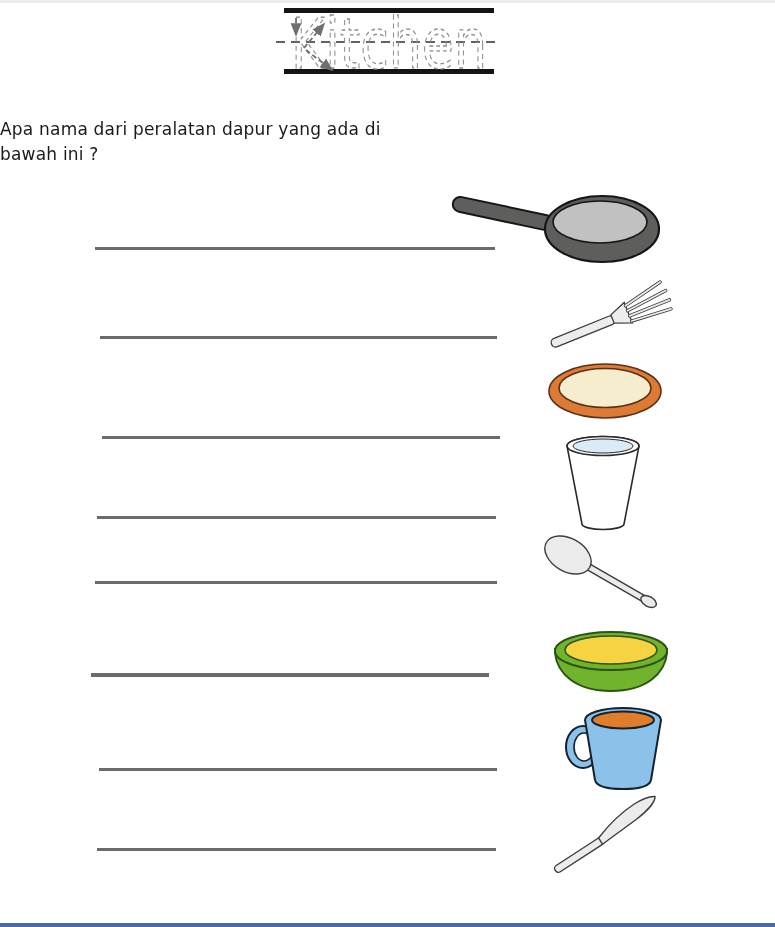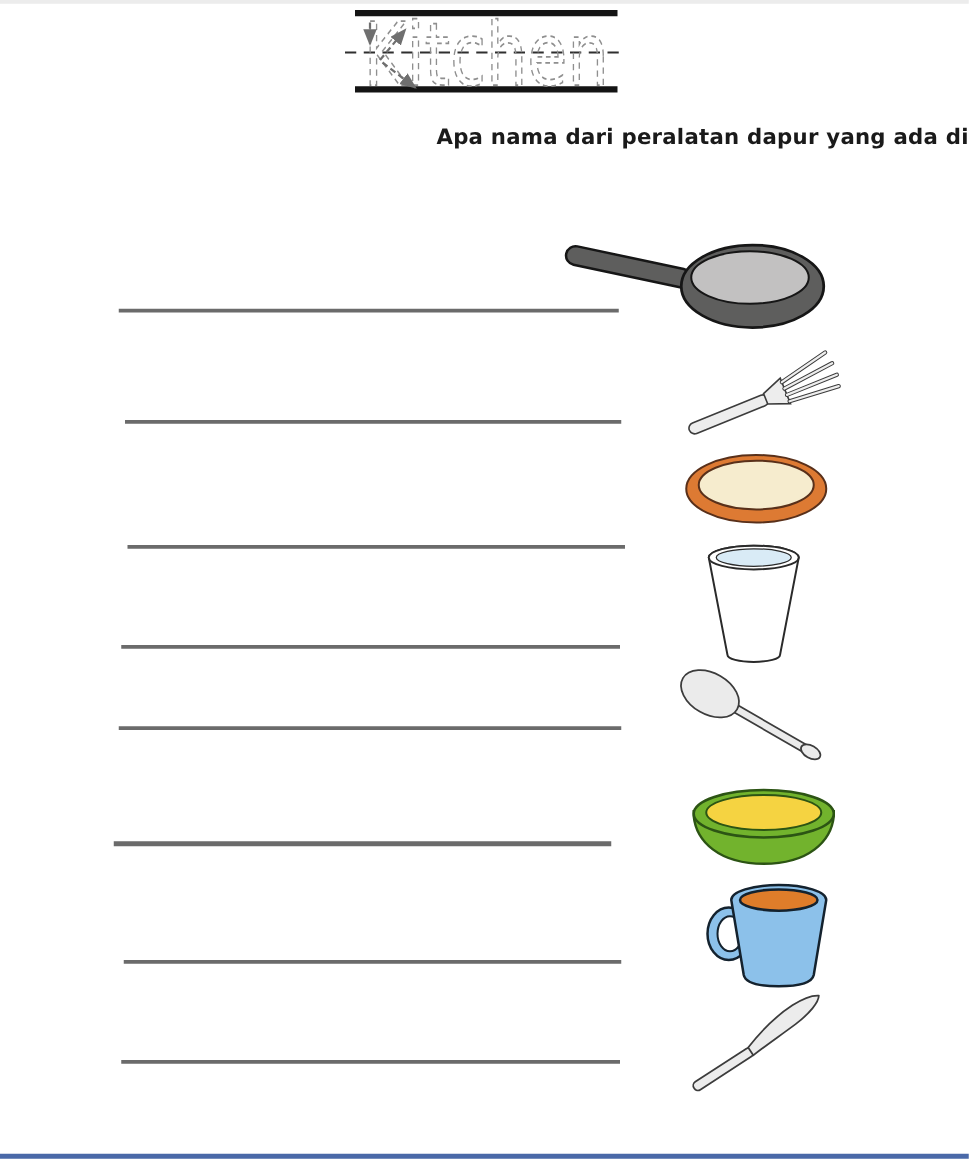--- a/index.html
+++ b/index.html
@@ -7,22 +7,22 @@
     width:775px;height:927px;position:relative;background:#ffffff;overflow:hidden;
     font-family:"DejaVu Sans","Liberation Sans",sans-serif;
   }
   .top-edge{position:absolute;left:0;top:0;width:775px;height:3px;background:var(--top-edge);}
   .bottom-bar{position:absolute;left:0;bottom:0;width:775px;height:4px;background:var(--bottom-bar);}
 
   .trace-header{position:absolute;left:284px;top:6px;width:210px;height:72px;}
   .trace-header svg{overflow:visible;}
 
   .question{
-    position:absolute;left:0;top:98px;width:775px;text-align:right;
-    font-weight:bold;font-size:17px;line-height:25px;color:var(--question-color);
+    position:absolute;left:0;top:117px;width:775px;text-align:left;
+    font-weight:normal;font-size:17px;line-height:25px;color:var(--question-color);
     letter-spacing:0.2px;
   }
 
   .answer-line{position:absolute;height:3px;background:var(--answer-line-color);}
   .ans-1{left:95px; top:247px;width:400px;}
   .ans-2{left:100px;top:336px;width:397px;}
   .ans-3{left:102px;top:436px;width:398px;}
   .ans-4{left:97px; top:516px;width:399px;}
   .ans-5{left:95px; top:581px;width:402px;}
   .ans-6{left:91px; top:673px;width:398px;height:4px;}
@@ -59,20 +59,21 @@
     <g stroke-width="1.8" stroke-dasharray="5,3" fill="none" style="stroke:var(--arrow)">
       <path d="M12,12 L12,29" marker-end="url(#ah)"></path>
       <path d="M20,42 L40,18" marker-end="url(#ah)"></path>
       <path d="M22,44 L48,64" marker-end="url(#ah)"></path>
     </g>
   </svg>
 </div>
 
 <div class="question">
   <div>Apa nama dari peralatan dapur yang ada di</div>
+  <div>bawah ini ?</div>
 </div>
 
 <div class="answer-line ans-1"></div>
 <div class="answer-line ans-2"></div>
 <div class="answer-line ans-3"></div>
 <div class="answer-line ans-4"></div>
 <div class="answer-line ans-5"></div>
 <div class="answer-line ans-6"></div>
 <div class="answer-line ans-7"></div>
 <div class="answer-line ans-8"></div>

